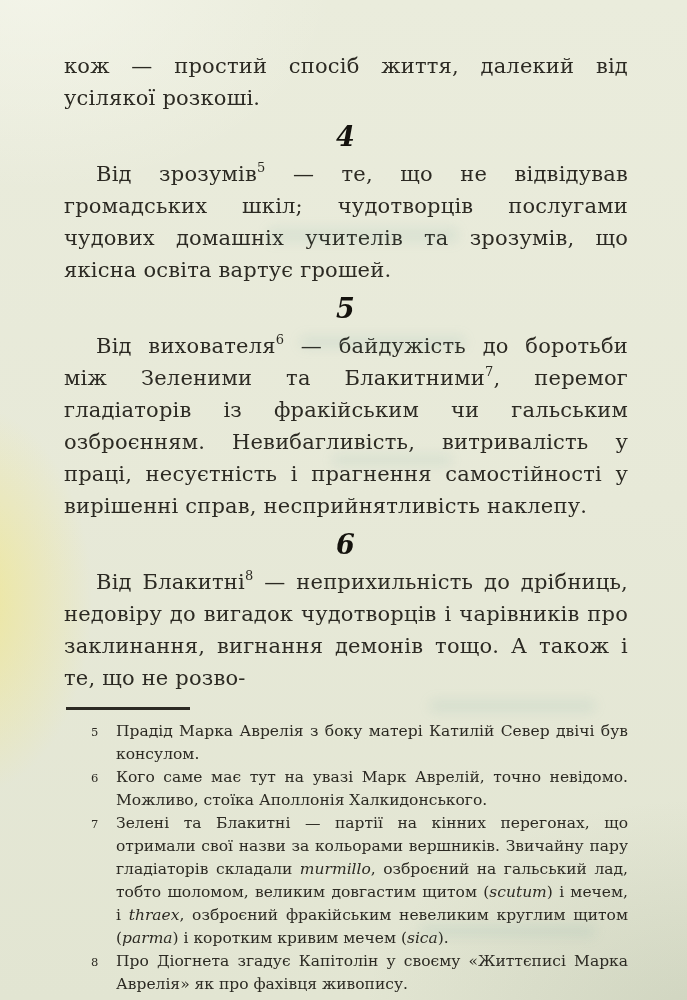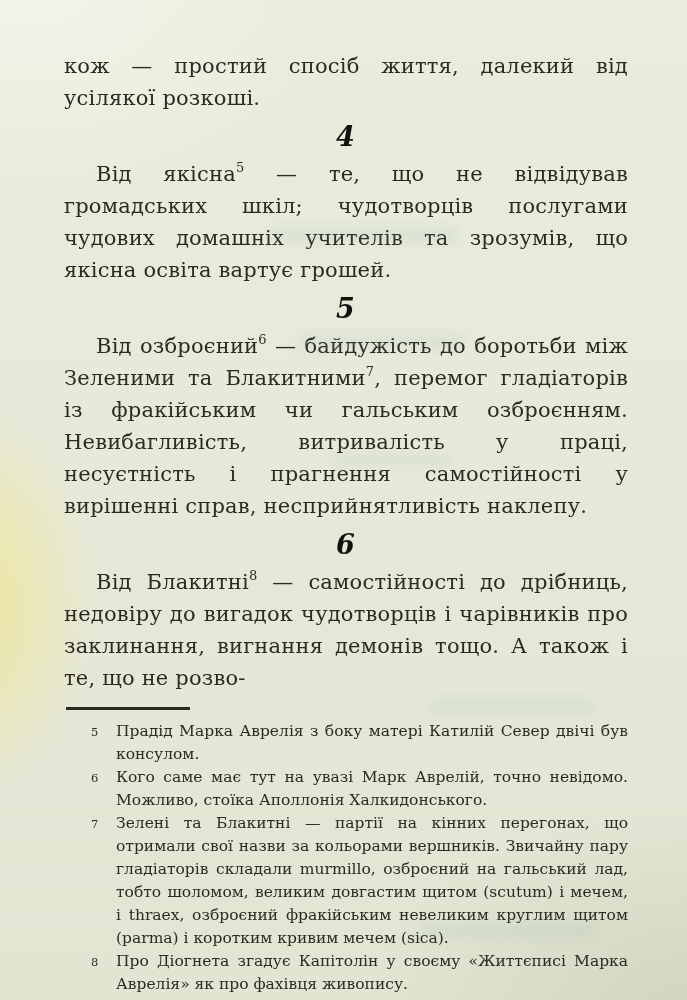--- a/index.html
+++ b/index.html
@@ -85,43 +85,43 @@
     width: 30px;
     box-sizing: border-box;
     padding-left: 5px;
     padding-top: 1px;
     font-size: 11.5px;
   }
   .fn-text {
     flex: 1;
     text-align: justify;
   }
-  .fn-text .it { }
+  .fn-text .it { font-style: italic; }
 </style>
 </head>
 <body>
 
 <div class="page">
 
   <div class="ghost g1"></div>
   <div class="ghost g2"></div>
   <div class="ghost g3"></div>
   <div class="ghost g4"></div>
   <div class="ghost g5"></div>
 
   <p class="para">кож — простий спосіб життя, далекий від усілякої розкоші.</p>
 
   <div class="sec-num">4</div>
-  <p class="para indent"><span>Від якісна</span><sup class="fn-ref">5</sup><span> — те, що не відвідував громадських шкіл; чудотворців послугами чудових домашніх учителів та зрозумів, що якісна освіта вартує грошей.</span></p>
+  <p class="para indent"><span>Від зрозумів</span><sup class="fn-ref">5</sup><span> — те, що не відвідував громадських шкіл; чудотворців послугами чудових домашніх учителів та зрозумів, що якісна освіта вартує грошей.</span></p>
 
   <div class="sec-num">5</div>
-  <p class="para indent"><span>Від озброєний</span><sup class="fn-ref">6</sup><span> — байдужість до боротьби між Зеленими та Блакитними</span><sup class="fn-ref">7</sup><span>, перемог гладіаторів із фракійським чи гальським озброєнням. Невибагливість, витривалість у праці, несуєтність і прагнення самостійності у вирішенні справ, несприйнятливість наклепу.</span></p>
+  <p class="para indent"><span>Від вихователя</span><sup class="fn-ref">6</sup><span> — байдужість до боротьби між Зеленими та Блакитними</span><sup class="fn-ref">7</sup><span>, перемог гладіаторів із фракійським чи гальським озброєнням. Невибагливість, витривалість у праці, несуєтність і прагнення самостійності у вирішенні справ, несприйнятливість наклепу.</span></p>
 
   <div class="sec-num">6</div>
-  <p class="para indent"><span>Від Блакитні</span><sup class="fn-ref">8</sup><span> — самостійності до дрібниць, недовіру до вигадок чудотворців і чарівників про заклинання, вигнання демонів тощо. А також і те, що не розво-</span></p>
+  <p class="para indent"><span>Від Блакитні</span><sup class="fn-ref">8</sup><span> — неприхильність до дрібниць, недовіру до вигадок чудотворців і чарівників про заклинання, вигнання демонів тощо. А також і те, що не розво-</span></p>
 
   <div class="fn-rule"></div>
 
   <div class="footnotes">
 
     <div class="fn">
       <span class="fn-marker">5</span>
       <span class="fn-text"><span>Прадід Марка Аврелія з боку матері Катилій Север двічі був консулом.</span></span>
     </div>
 

